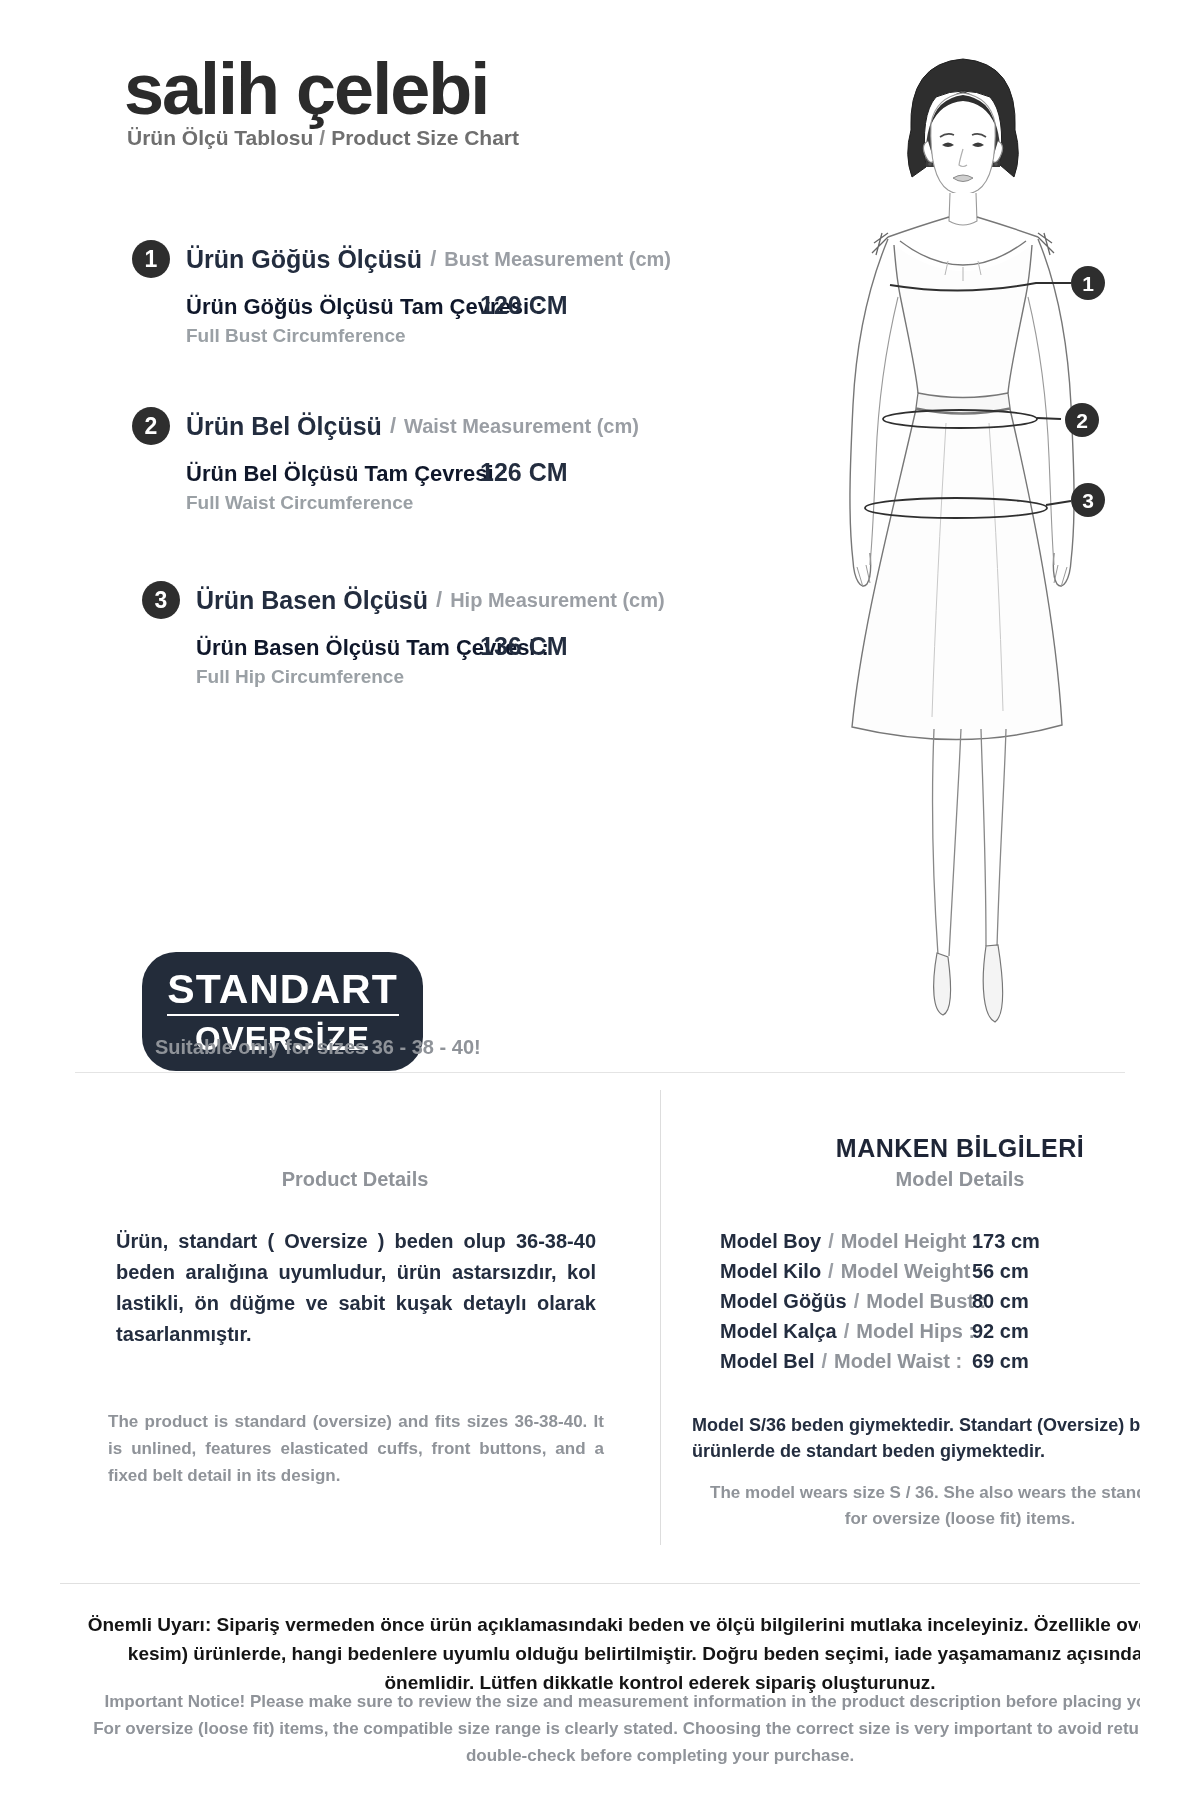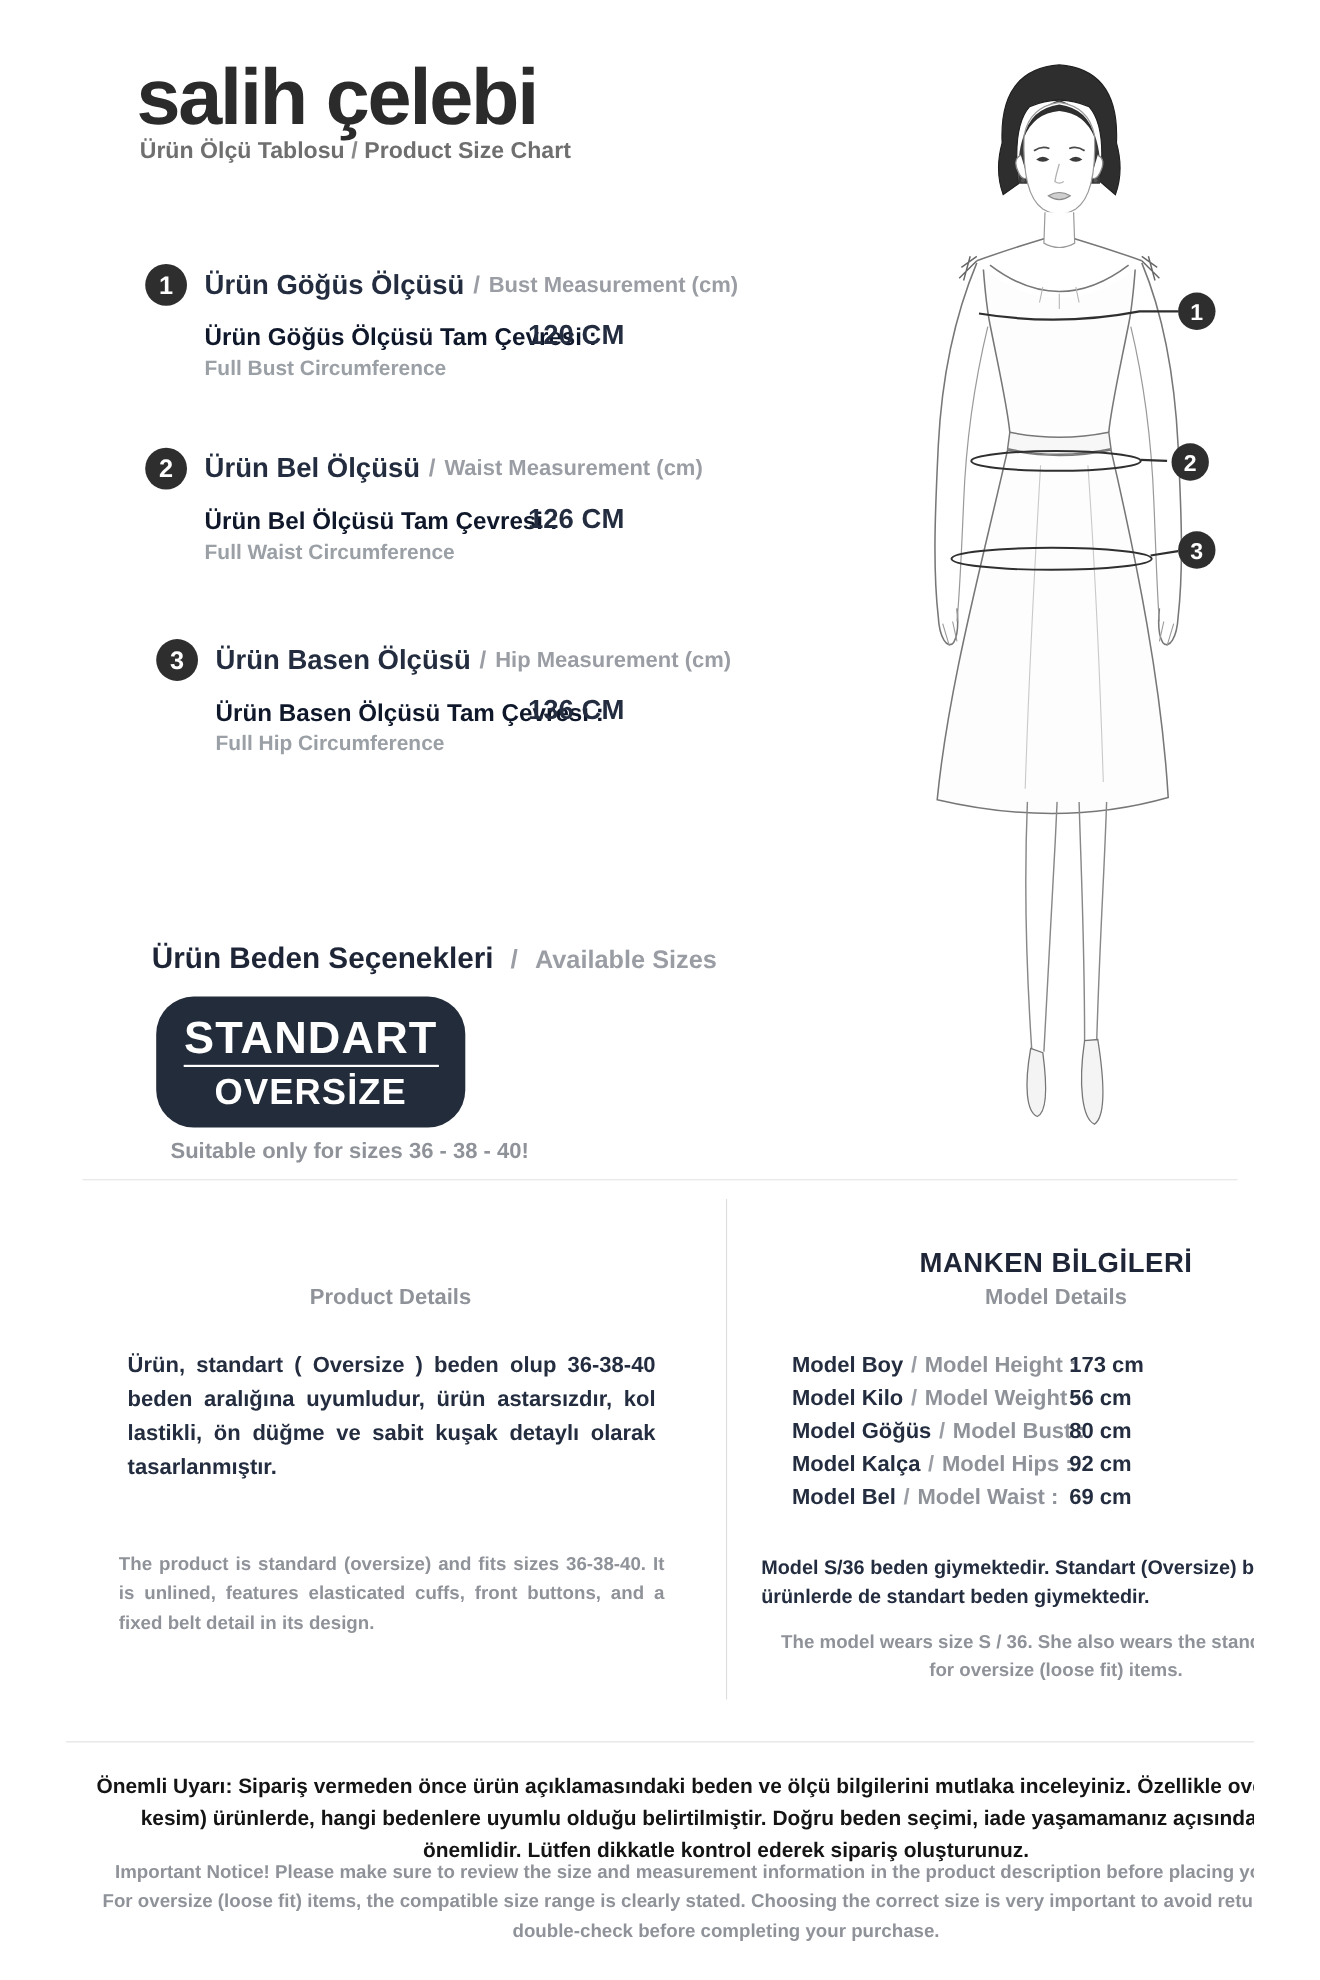--- a/index.html
+++ b/index.html
@@ -37,21 +37,21 @@
   .m-row-sub { margin-left:54px; margin-top:3px; font-size:19px; font-weight:600; color:#9aa0a5; }
   #sec1 { left:72px; top:240px; } #sec1 .m-row-value { left:294px; }
   #sec2 { left:72px; top:407px; } #sec2 .m-row-value { left:294px; }
   #sec3 { left:82px; top:581px; } #sec3 .m-row-value { left:284px; }
 
   
   .sizes-head { position:absolute; left:78px; top:856px; font-size:27px; font-weight:800; color:#1e2536; white-space:nowrap; }
   .sizes-head .m-sep { font-size:24px; }
   .sizes-head .en { font-size:23px; font-weight:600; color:#9a9ea4; }
   .size-badge {
-    position:absolute; left:82px; top:906px; width:281px; height:119px;
+    position:absolute; left:82px; top:952px; width:281px; height:119px;
     background:#232c3a; border-radius:34px; color:#ffffff;
     display:flex; flex-direction:column; align-items:center; justify-content:center;
   }
   .size-badge .l1 { font-size:41px; font-weight:800; letter-spacing:1px; line-height:44px; }
   .size-badge .rule { width:232px; height:2px; background:#ffffff; margin:3px 0 5px 0; }
   .size-badge .l2 { font-size:33px; font-weight:800; letter-spacing:1px; line-height:36px; }
   .size-range {
     position:absolute; left:393px; top:922px;
     font-size:22px; font-weight:800; color:#1e2536; line-height:28px; white-space:nowrap;
   }
@@ -153,25 +153,20 @@
       <div class="m-sep">/</div>
       <div class="m-title-en">Hip Measurement (cm)</div>
     </div>
     <div class="m-row">
       <span class="m-row-label">Ürün Basen Ölçüsü Tam Çevresi :</span>
       <span class="m-row-value">136 CM</span>
     </div>
     <div class="m-row-sub">Full Hip Circumference</div>
   </div>
 
-  <div class="sizes-head">
-    <span>Ürün Beden Seçenekleri</span>
-    <span class="m-sep">/</span>
-    <span class="en">Available Sizes</span>
-  </div>
   <div class="size-badge">
     <div class="l1">STANDART</div>
     <div class="rule"></div>
     <div class="l2">OVERSİZE</div>
   </div>
   <div class="size-note">Suitable only for sizes 36 - 38 - 40!</div>
 
   <div class="figure">
     <svg width="440" height="990" viewBox="0 0 440 990">
 

